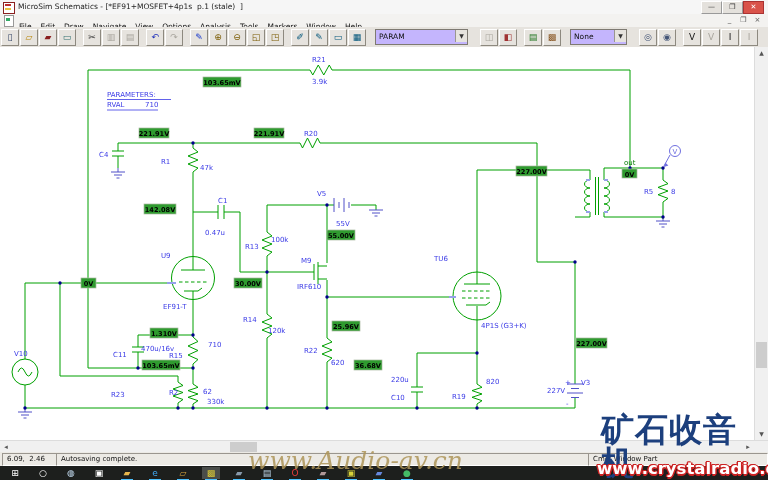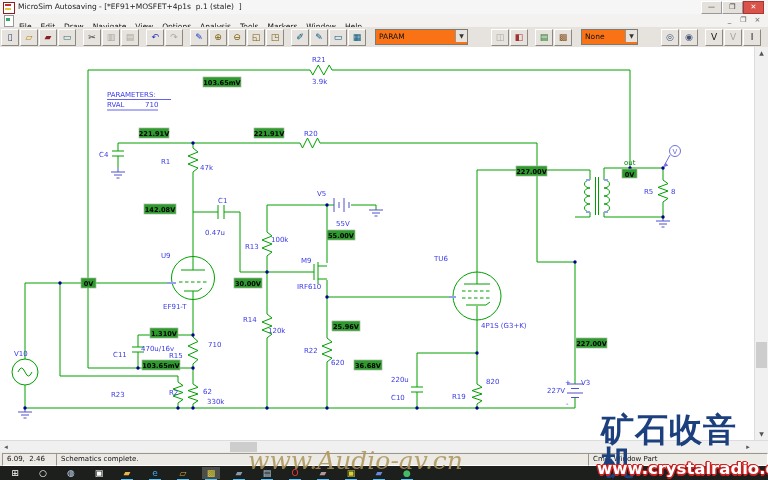--- a/index.html
+++ b/index.html
@@ -24,21 +24,21 @@
   #menubar-items{position:absolute;left:10px;top:0;}
   .mdi-ctl{position:absolute;top:1px;width:13px;height:11px;font-size:7px;color:#555;text-align:center;line-height:11px;}
   
   #toolbar{position:absolute;left:0;top:27px;width:768px;height:20px;background:#e6e3de;
     border-bottom:1px solid #9a968f;}
   .tb-btn{display:inline-block;vertical-align:top;width:16px;height:15px;margin:2px 0 0 1px;background:#e6e3de;
     border:1px solid #fff;border-right-color:#8d897f;border-bottom-color:#8d897f;
     font-size:9px;line-height:14px;text-align:center;}
   .tb-btn.dim{color:#a9a69e !important;}
   .tb-sep{display:inline-block;vertical-align:top;width:6px;height:18px;}
-  .tb-combo{display:inline-block;vertical-align:top;height:14px;margin:2px 16px 0 3px;background:#f97316;
+  .tb-combo{display:inline-block;vertical-align:top;height:14px;margin:2px 5px 0 3px;background:#c4b5fd;
     border:1px solid #7e7a72;font-size:7.5px;position:relative;line-height:13px;padding-left:3px;color:#111;}
   .tb-combo .arrow{position:absolute;right:0;top:0;width:11px;height:12px;background:#e6e3de;
     border-left:1px solid #9a968f;font-size:6px;text-align:center;line-height:12px;color:#333;}
   
   #canvas{position:absolute;left:0;top:47px;width:755px;height:393px;background:#fff;overflow:hidden;}
   
   #vscroll{position:absolute;right:0;top:47px;width:13px;height:393px;background:#f0f0f0;border-left:1px solid #dcdcdc;}
   .sb-arrow{position:absolute;left:0;width:13px;height:12px;background:#f0f0f0;color:#555;font-size:6px;text-align:center;line-height:12px;}
   #vthumb{position:absolute;left:1px;top:295px;width:11px;height:26px;background:#cdcdcd;}
   #hscroll{position:absolute;left:0;top:440px;width:768px;height:12px;background:#f0f0f0;border-top:1px solid #dcdcdc;}
@@ -66,21 +66,21 @@
   text.bias{font-family:"DejaVu Sans",sans-serif;font-size:6.6px;font-weight:bold;fill:#000;text-anchor:middle;}
   .biasbox{fill:#2f9b2f;stroke:#a8b8a0;stroke-width:0.7;}
 </style>
 </head>
 <body>
 
 <div id="screen">
 
   <div id="titlebar">
     <div id="app-icon"></div>
-    <span id="title-text">MicroSim Autosaving - [*EF91+MOSFET+4p1s  p.1 (stale)  ]</span>
+    <span id="title-text">MicroSim Schematics - [*EF91+MOSFET+4p1s  p.1 (stale)  ]</span>
     <div class="cap-btn" id="btn-min">—</div>
     <div class="cap-btn" id="btn-max">❐</div>
     <div class="cap-btn" id="btn-close">✕</div>
   </div>
 
   <div id="menubar">
     <div id="doc-icon"></div>
     <div id="menubar-items"><span class="menu-item">File</span><span class="menu-item">Edit</span><span class="menu-item">Draw</span><span class="menu-item">Navigate</span><span class="menu-item">View</span><span class="menu-item">Options</span><span class="menu-item">Analysis</span><span class="menu-item">Tools</span><span class="menu-item">Markers</span><span class="menu-item">Window</span><span class="menu-item">Help</span></div>
     <div class="mdi-ctl" style="right:32px">_</div>
     <div class="mdi-ctl" style="right:18px">❐</div>
@@ -306,21 +306,21 @@
     <div class="sb-arrow" style="bottom:0">▼</div>
   </div>
   <div id="hscroll">
     <div class="hsb-arrow" style="left:0">◂</div>
     <div id="hthumb"></div>
     <div class="hsb-arrow" style="right:14px">▸</div>
   </div>
 
   <div id="statusbar">
     <div class="status-box" style="left:2px;width:50px">6.09,  2.46</div>
-    <div class="status-box" style="left:56px;width:528px">Schematics complete.</div>
+    <div class="status-box" style="left:56px;width:528px">Autosaving complete.</div>
     <div class="status-box" style="left:588px;width:174px">Cmd: Window Part</div>
   </div>
 
   <div id="taskbar">
       <div class="tk-icon" style="left: 6px; color: rgb(255, 255, 255);">⊞</div>
       <div class="tk-icon" style="left: 34px; color: rgb(255, 255, 255);">○</div>
       <div class="tk-icon" style="left: 62px; color: rgb(207, 232, 255);">◍</div>
       <div class="tk-icon" style="left: 90px; color: rgb(255, 255, 255);">▣</div>
       <div class="tk-icon" style="left: 118px; color: rgb(232, 182, 76);">▰</div>
       <div class="tk-under" style="left: 121px;"></div>

